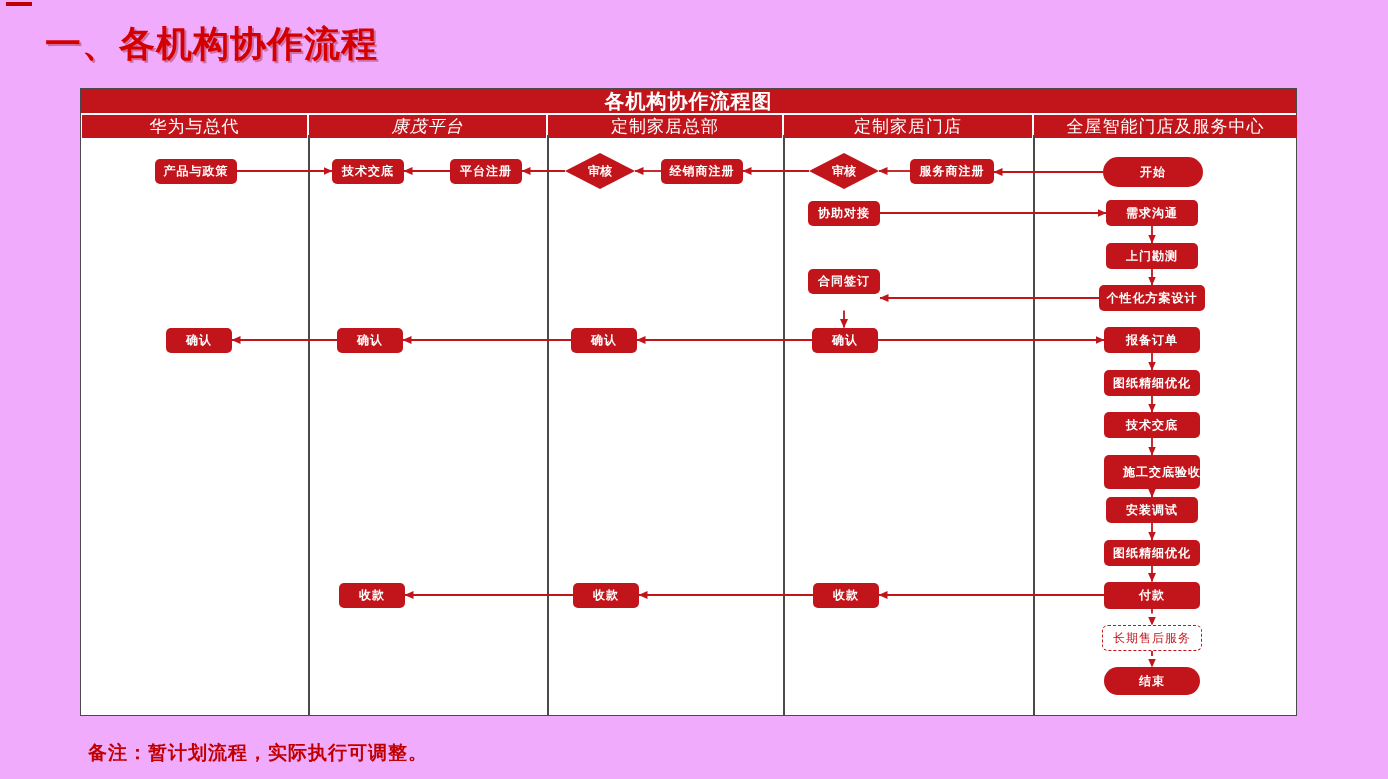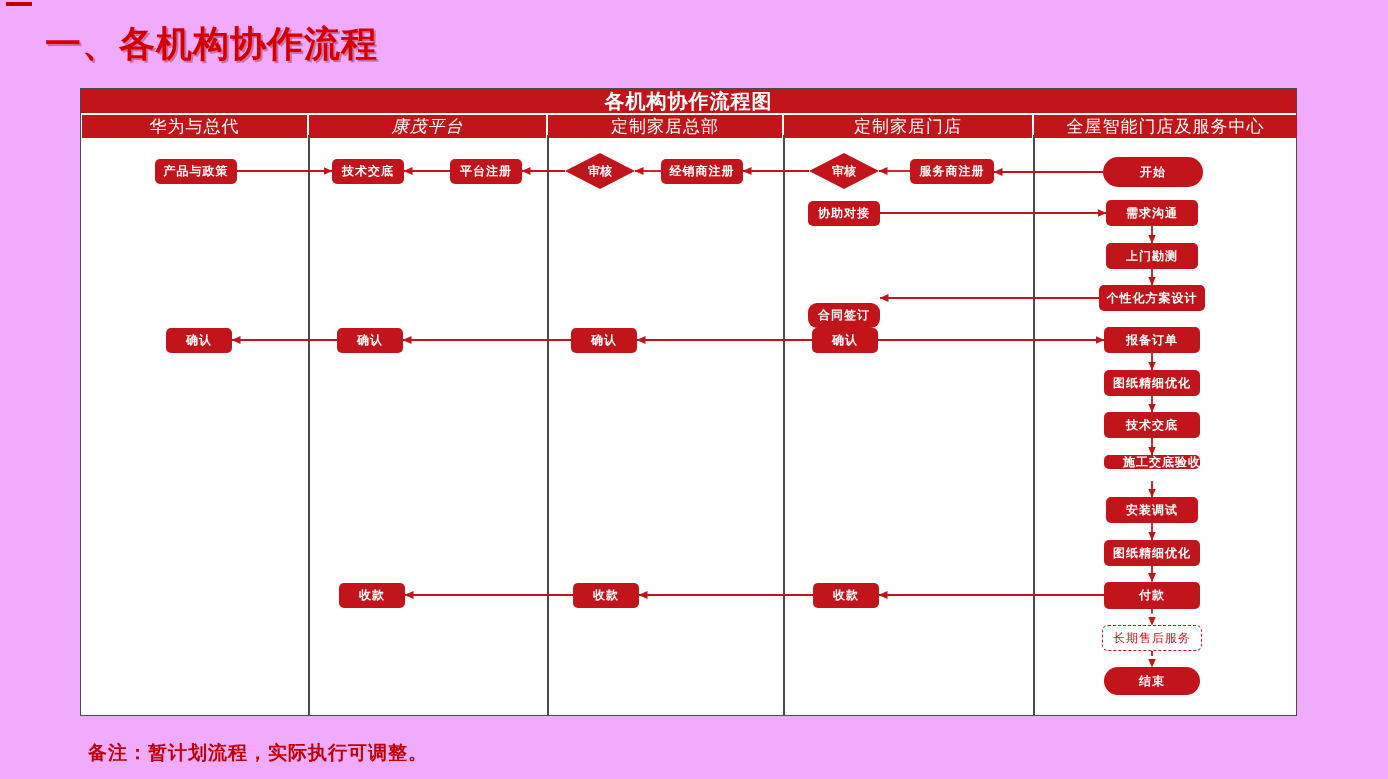--- a/index.html
+++ b/index.html
@@ -131,31 +131,31 @@
       <div class="node rect" style="left: 450px; top: 158.5px; width: 72px; height: 25px;">平台注册</div>
       <div class="node rect" style="left: 337px; top: 327.5px; width: 66px; height: 25px;">确认</div>
       <div class="node rect" style="left: 339px; top: 582.5px; width: 66px; height: 25px;">收款</div>
       <div class="node diamond" style="left: 565px; top: 153px; width: 70px; height: 36px;">审核</div>
       <div class="node rect" style="left: 661px; top: 158.5px; width: 82px; height: 25px;">经销商注册</div>
       <div class="node rect" style="left: 571px; top: 327.5px; width: 66px; height: 25px;">确认</div>
       <div class="node rect" style="left: 573px; top: 582.5px; width: 66px; height: 25px;">收款</div>
       <div class="node diamond" style="left: 809px; top: 153px; width: 70px; height: 36px;">审核</div>
       <div class="node rect" style="left: 910px; top: 158.5px; width: 84px; height: 25px;">服务商注册</div>
       <div class="node rect" style="left: 808px; top: 200.5px; width: 72px; height: 25px;">协助对接</div>
-      <div class="node rect" style="left: 808px; top: 303px; width: 72px; height: 25px; border-radius: 9px;">合同签订</div>
+      <div class="node rect" style="left: 808px; top: 269px; width: 72px; height: 25px;">合同签订</div>
       <div class="node rect" style="left: 812px; top: 327.5px; width: 66px; height: 25px;">确认</div>
       <div class="node rect" style="left: 813px; top: 582.5px; width: 66px; height: 25px;">收款</div>
       <div class="node stadium" style="left: 1103px; top: 157px; width: 100px; height: 30px;">开始</div>
       <div class="node rect" style="left: 1106px; top: 200px; width: 92px; height: 26px;">需求沟通</div>
       <div class="node rect" style="left: 1106px; top: 243px; width: 92px; height: 26px;">上门勘测</div>
       <div class="node rect" style="left: 1099px; top: 285px; width: 106px; height: 26px; text-align: right;">个性化方案设计</div>
       <div class="node rect" style="left: 1104px; top: 327px; width: 96px; height: 26px;">报备订单</div>
       <div class="node rect" style="left: 1104px; top: 370px; width: 96px; height: 26px;">图纸精细优化</div>
       <div class="node rect" style="left: 1104px; top: 412px; width: 96px; height: 26px;">技术交底</div>
-      <div class="node rect" style="left: 1104px; top: 455px; width: 96px; height: 14px; padding-left: 20px;">施工交底验收</div>
+      <div class="node rect" style="left: 1104px; top: 455px; width: 96px; height: 34px; padding-left: 20px;">施工交底验收</div>
       <div class="node rect" style="left: 1106px; top: 497px; width: 92px; height: 26px;">安装调试</div>
       <div class="node rect" style="left: 1104px; top: 540px; width: 96px; height: 26px;">图纸精细优化</div>
       <div class="node rect" style="left: 1104px; top: 581.5px; width: 96px; height: 27px;">付款</div>
       <div class="node dashed" style="left: 1102px; top: 625px; width: 100px; height: 26px;">长期售后服务</div>
       <div class="node stadium" style="left: 1104px; top: 667px; width: 96px; height: 28px;">结束</div>
     </div>
 
   <div class="footnote">备注：暂计划流程，实际执行可调整。</div>
 
 </div>

